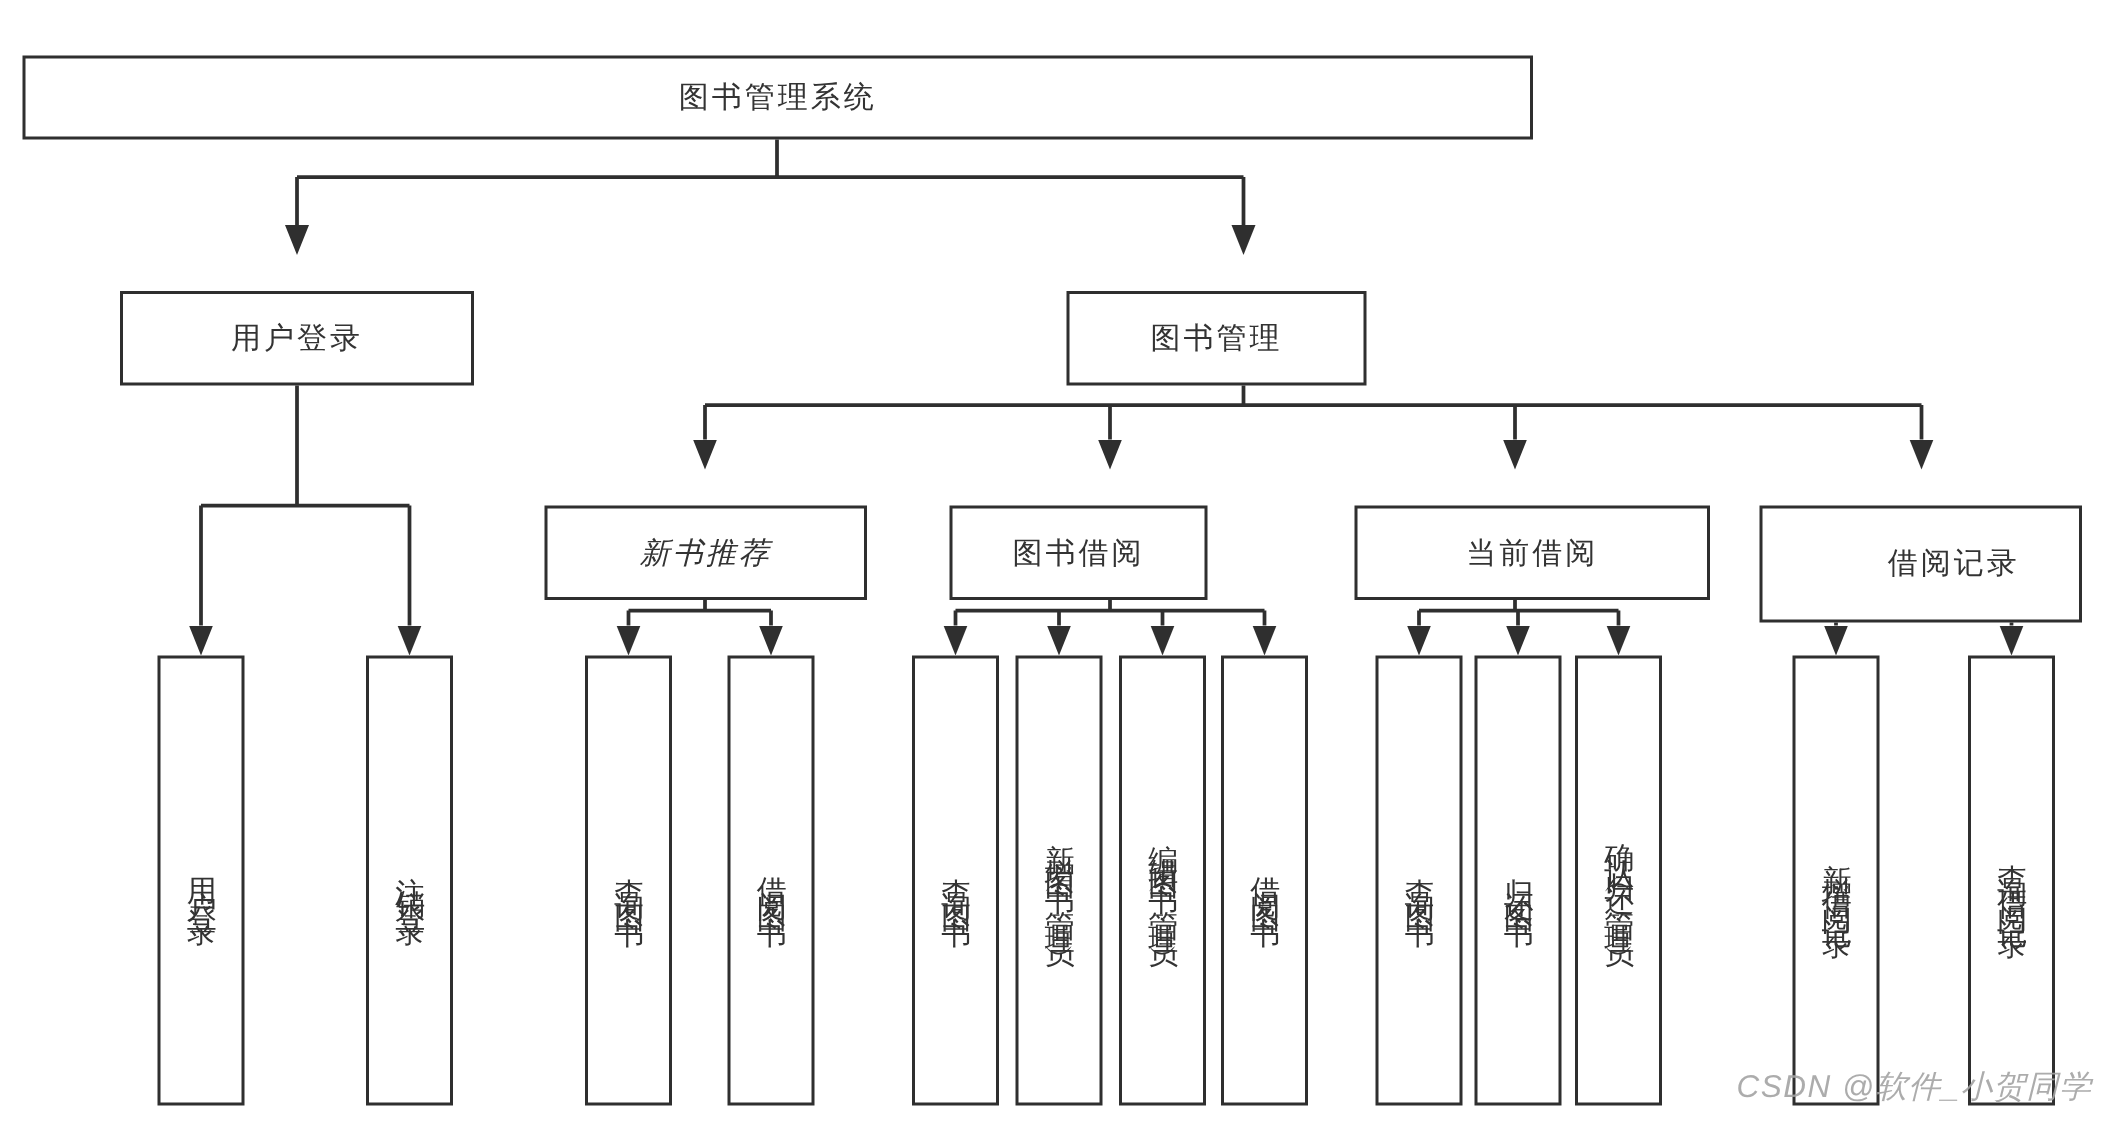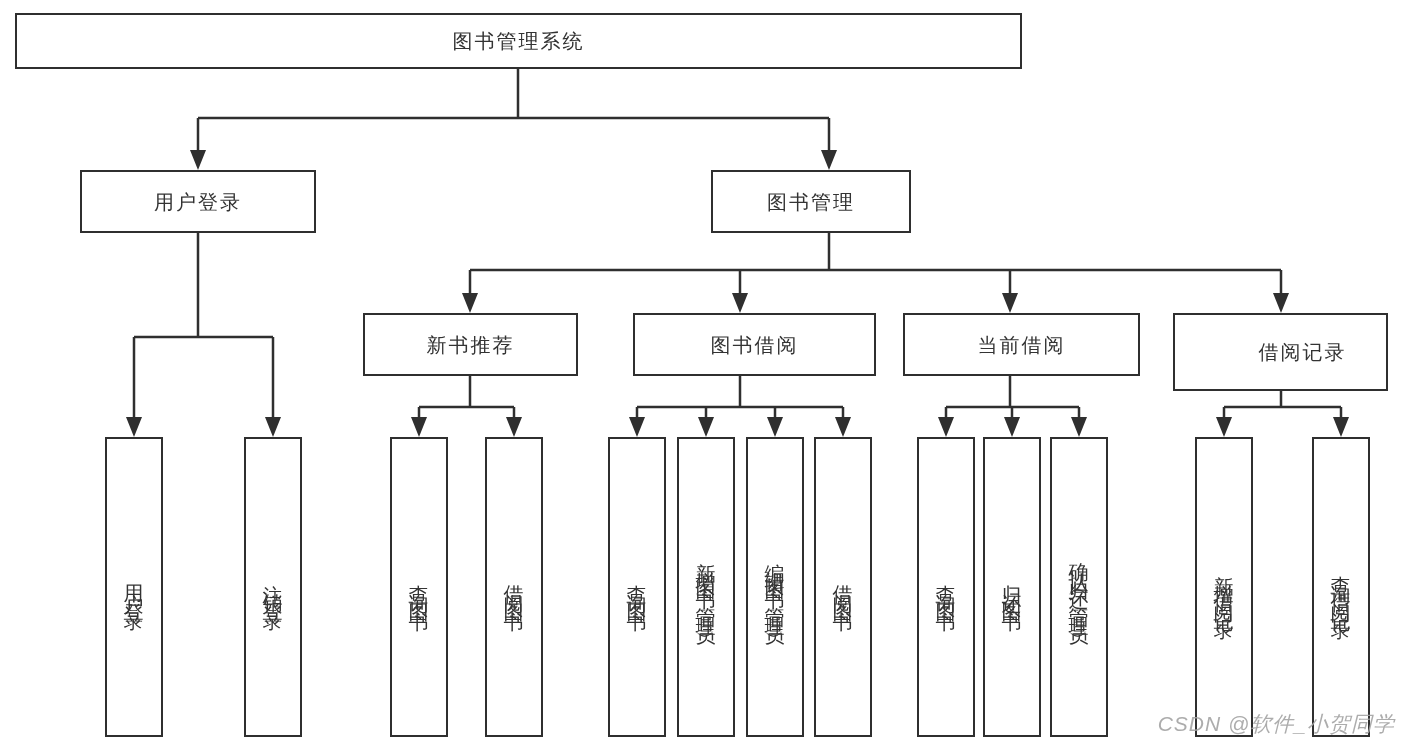--- a/index.html
+++ b/index.html
@@ -25,21 +25,21 @@
     box-sizing: border-box;
     background: #ffffff;
     border: 2.5px solid var(--line, #2f2f2f);
     display: flex;
     align-items: center;
     justify-content: center;
     font-size: 20px;
     z-index: 1;
     line-height: 1;
   }
-  .node-h { letter-spacing: 2px; white-space: nowrap; }
+  .node-h { letter-spacing: 2px; white-space: nowrap; margin-top: 24px; }
   .node-v {
     writing-mode: vertical-rl;
     text-orientation: mixed;
     letter-spacing: 9px;
     font-size: 20px;
   }
   .watermark {
     position: absolute;
     right: 10px;
     top: 710px;
@@ -101,22 +101,22 @@
     <line x1="1079" y1="407" x2="1079" y2="417" marker-end="url(#arrow)"></line>
     <line x1="1224" y1="407" x2="1224" y2="417" marker-end="url(#arrow)"></line>
     <line x1="1341" y1="407" x2="1341" y2="417" marker-end="url(#arrow)"></line>
   </svg>
 
   <div class="node node-h" style="left:15px; top:13px; width:1007px; height:56px;">图书管理系统</div>
 
   <div class="node node-h" style="left:80px; top:170px; width:236px; height:63px;">用户登录</div>
   <div class="node node-h" style="left:711px; top:170px; width:200px; height:63px;">图书管理</div>
 
-  <div class="node node-h" style="left:363px; top:313px; width:215px; height:63px;">新书推荐</div>
-  <div class="node node-h" style="left:633px; top:313px; width:243px; height:63px;">图书借阅</div>
+  <div class="node node-h" style="left:363px; top:313px; width:215px; height:63px;font-style:italic;">新书推荐</div>
+  <div class="node node-h" style="left:633px; top:313px; width:172px; height:63px;">图书借阅</div>
   <div class="node node-h" style="left:903px; top:313px; width:237px; height:63px;">当前借阅</div>
   <div class="node node-h" style="left:1173px; top:313px; width:215px; height:78px;padding-left:44px;">借阅记录</div>
 
   <div class="node node-v" style="left:105px; top:437px; width:58px; height:300px;">用户登录</div>
   <div class="node node-v" style="left:244px; top:437px; width:58px; height:300px;">注销登录</div>
 
   <div class="node node-v" style="left:390px; top:437px; width:58px; height:300px;">查询图书</div>
   <div class="node node-v" style="left:485px; top:437px; width:58px; height:300px;">借阅图书</div>
 
   <div class="node node-v" style="left:608px; top:437px; width:58px; height:300px;">查询图书</div>

